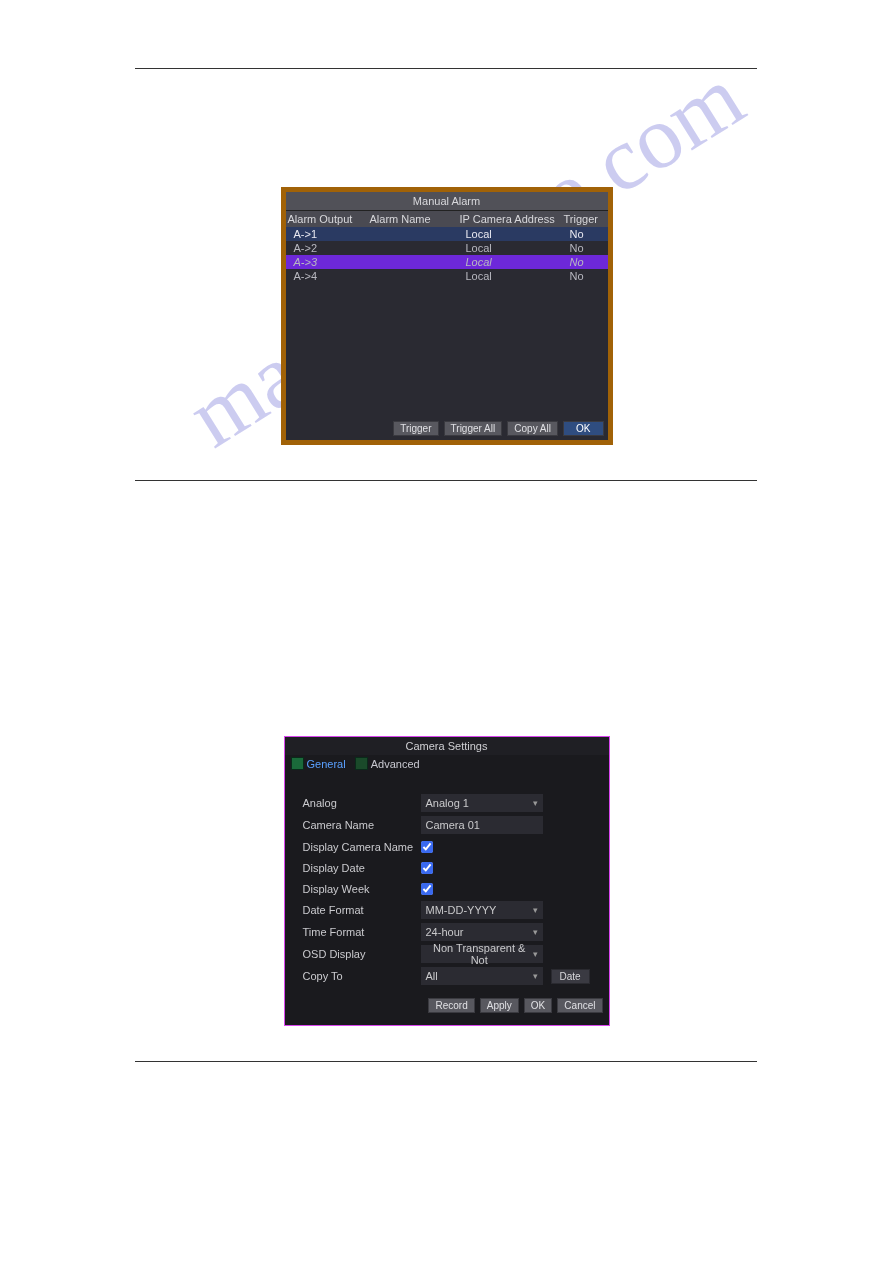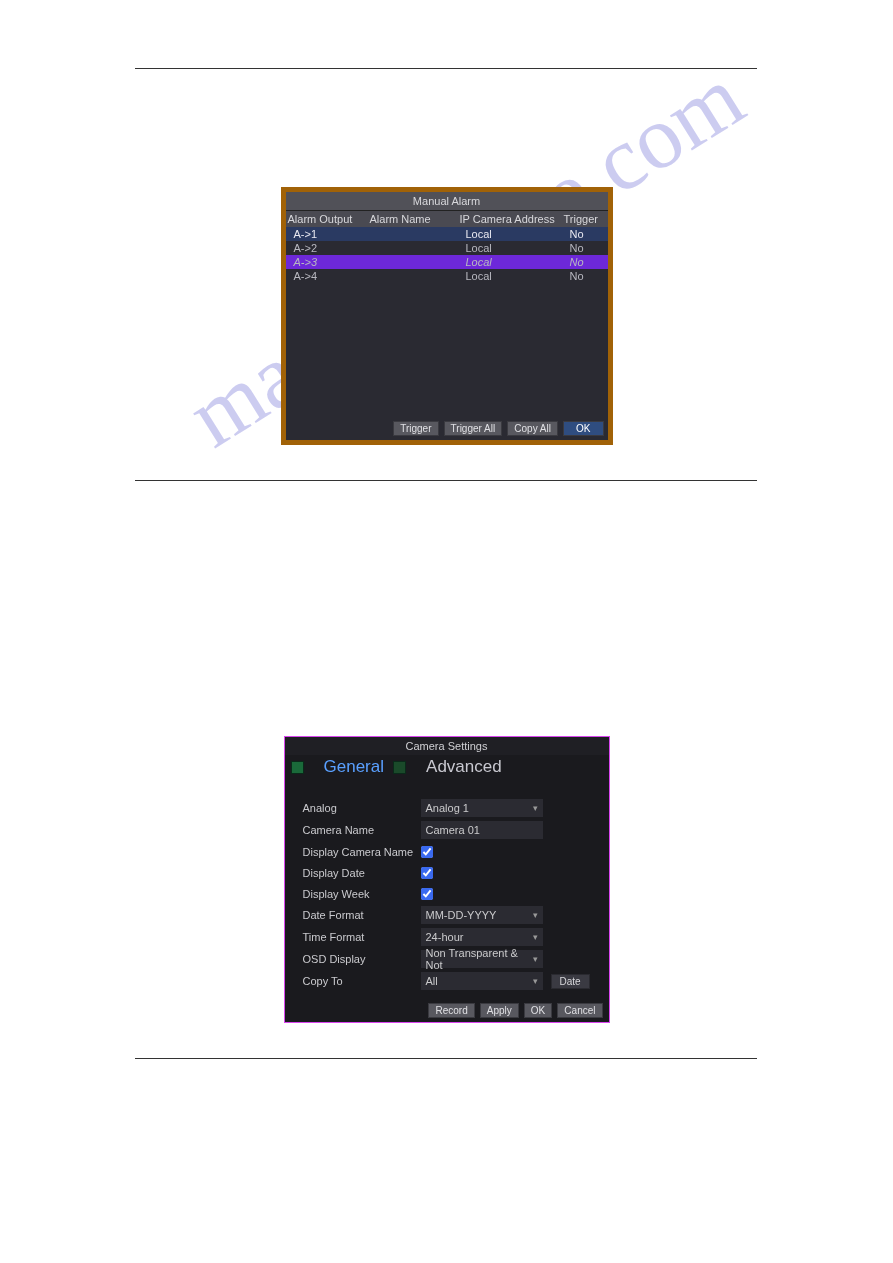--- a/index.html
+++ b/index.html
@@ -101,22 +101,22 @@
       font-size: 11px;
       background: #1f1f24;
     }
     .dialog2 .tabs {
       padding: 2px 6px;
       background: #1a1a1e;
     }
     .tab {
       display: inline-flex;
       align-items: center;
-      gap: 20px;
-      font-size: 17px;
+      gap: 3px;
+      font-size: 11px;
       color: #c8c8d0;
       margin-right: 6px;
       cursor: pointer;
     }
     .tab .tabicon {
       width: 11px;
       height: 11px;
       background: #1a4a2a;
       border: 1px solid #0a2a1a;
       display: inline-block;
@@ -143,20 +143,21 @@
       background: #2b2b32;
       color: #cacacc;
       font-size: 11px;
       padding: 9px 5px;
       position: relative;
       display: flex;
       align-items: center;
       justify-content: space-between;
       height: 13px;
       box-sizing: border-box;
+      text-align: center;
     }
     .form-row .val .chev {
       font-size: 9px;
       color: #999;
     }
     .form-row .val.textbox {
       background: #2b2b32;
     }
     .form-row .val.centerbtn {
       justify-content: center;
@@ -173,21 +174,21 @@
       display: inline-block;
       background: #3a3a42;
       color: #d8d8dc;
       font-size: 10px;
       padding: 1px 8px;
       margin-left: 8px;
       cursor: pointer;
       border: 1px solid #2a2a30;
     }
     .dialog2 .btnrow2 {
-      padding: 3px 6px 4px 0;
+      padding: 3px 6px 12px 0;
       text-align: right;
       background: #1a1a1e;
     }
   </style>
 </head>
 <body>
 
 <div class="watermark">manualshive.com</div>
 
 <hr class="page-rule rule-top">

